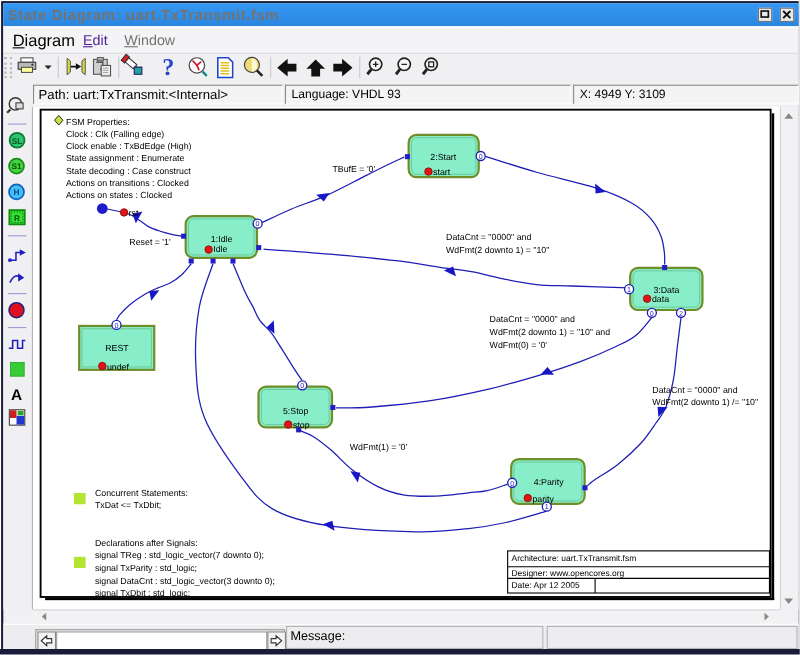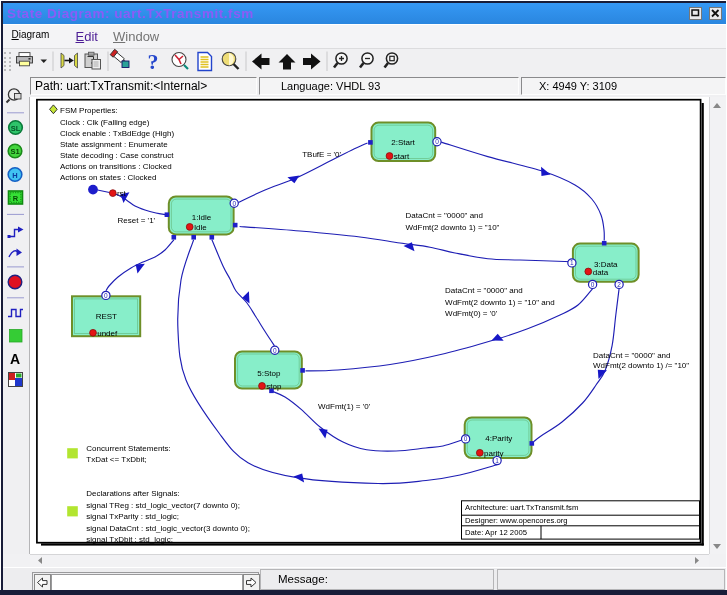--- a/index.html
+++ b/index.html
@@ -6,33 +6,33 @@
 .a{position:absolute}
 </style></head>
 <body>
 <div class="a" style="left:0;top:0;width:727px;height:595px;background:#fff"></div>
 
 <div class="a" style="left:1px;top:1px;width:725px;height:593px;background:#181c38"></div>
 <div class="a" style="left:2.5px;top:3px;width:723px;height:587.5px;background:#f1f1f3"></div>
 <div class="a" style="left:726.5px;top:0;width:0.5px;height:595px;background:#999"></div>
 
 <div class="a" style="left:2.5px;top:3px;width:723px;height:20.5px;background:linear-gradient(#3598f4,#2a86df)"></div>
-<div class="a" style="left:7px;top:5px;width:500px;height:17px;color:#8b5cf6;font-size:13.5px;font-weight:bold;line-height:17px;letter-spacing:0.55px">State Diagram: uart.TxTransmit.fsm</div>
+<div class="a" style="left:7px;top:5px;width:500px;height:17px;color:#737373;font-size:13.5px;font-weight:bold;line-height:17px;letter-spacing:0.55px">State Diagram: uart.TxTransmit.fsm</div>
 <div class="a" style="left:688.5px;top:6.8px;width:11px;height:10.8px;background:#e9e9ec;border:1px solid #777"></div>
 <svg class="a" style="left:688.5px;top:6.8px" width="13" height="13">
     <rect x="3" y="3" width="6.5" height="5.5" fill="none" stroke="#111" stroke-width="1.5"></rect>
   </svg>
 <div class="a" style="left:709px;top:6.8px;width:10.5px;height:10.8px;background:#e9e9ec;border:1px solid #777"></div>
 <svg class="a" style="left:709px;top:6.8px" width="13" height="13">
     <path d="M3,3 L9.5,9.5 M9.5,3 L3,9.5" stroke="#111" stroke-width="1.8"></path>
   </svg>
 
 <div class="a" style="left:2.5px;top:23.5px;width:723px;height:24.5px;background:#f4f4f6"></div>
 <div class="a" style="left:2.5px;top:23.5px;width:723px;height:1.5px;background:#fff"></div>
-<div class="a" style="left:11.5px;top:29px;font-size:10px;color:#000"><span style="text-decoration:underline">D</span>iagram</div>
+<div class="a" style="left:11.5px;top:29px;font-size:15px;color:#000"><span style="text-decoration:underline">D</span>iagram</div>
 <div class="a" style="left:75.5px;top:29px;font-size:13px;color:#4c1d95"><span style="text-decoration:underline">E</span>dit</div>
 <div class="a" style="left:113px;top:29px;font-size:13px;color:#737373"><span style="text-decoration:underline">W</span>indow</div>
 
 <div class="a" style="left:2.5px;top:48px;width:723px;height:27px;background:#f0f0f2;border-top:1px solid #dcdcde"></div>
 <div class="a" style="left:4px;top:52px;width:3px;height:19px;border-left:2px dotted #b9b9bb;border-right:2px dotted #b9b9bb"></div>
 <svg class="a" style="left:0;top:48px" width="727" height="27" viewBox="0 0 727 27">
 
 <g>
 <rect x="19" y="4.6" width="11" height="4" fill="#fff" stroke="#444" stroke-width="0.9"></rect>
 <rect x="16.5" y="8.6" width="16" height="6.4" fill="#b9b9bb" stroke="#333" stroke-width="0.9"></rect>
@@ -102,22 +102,22 @@
 </g>
 <g>
 <circle cx="392" cy="10.5" r="5.6" fill="#f6f6f6" stroke="#222" stroke-width="1.5"></circle>
 <rect x="389.8" y="8.3" width="4.4" height="4.4" fill="none" stroke="#222" stroke-width="1.2"></rect>
 <line x1="388" y1="15" x2="384.5" y2="19.5" stroke="#222" stroke-width="2.6"></line>
 </g>
 </svg>
 
 <div class="a" style="left:2.5px;top:75px;width:723px;height:22px;background:#f0f0f2"></div>
 <div class="a" style="left:30px;top:76.5px;width:227px;height:18px;background:#f4f4f5;border-top:1px solid #8a8a8c;border-left:1px solid #8a8a8c;border-bottom:1px solid #fdfdfd;border-right:1px solid #fdfdfd;font-size:12px;line-height:17.5px;padding-left:4px;box-sizing:border-box">Path: uart:TxTransmit:&lt;Internal&gt;</div>
-<div class="a" style="left:259px;top:76.5px;width:260px;height:18px;background:#f4f4f5;border-top:1px solid #8a8a8c;border-left:1px solid #8a8a8c;border-bottom:1px solid #fdfdfd;border-right:1px solid #fdfdfd;font-size:11px;line-height:17.5px;padding-left:21px;box-sizing:border-box">Language: VHDL 93</div>
-<div class="a" style="left:521px;top:76.5px;width:204.5px;height:18px;background:#f4f4f5;border-top:1px solid #8a8a8c;border-left:1px solid #8a8a8c;border-bottom:1px solid #fdfdfd;border-right:1px solid #fdfdfd;font-size:11px;line-height:17.5px;padding-left:17px;box-sizing:border-box">X: 4949 Y: 3109</div>
+<div class="a" style="left:259px;top:76.5px;width:260px;height:18px;background:#f4f4f5;border-top:1px solid #8a8a8c;border-left:1px solid #8a8a8c;border-bottom:1px solid #fdfdfd;border-right:1px solid #fdfdfd;font-size:11px;line-height:17.5px;padding-left:5px;box-sizing:border-box">Language: VHDL 93</div>
+<div class="a" style="left:521px;top:76.5px;width:204.5px;height:18px;background:#f4f4f5;border-top:1px solid #8a8a8c;border-left:1px solid #8a8a8c;border-bottom:1px solid #fdfdfd;border-right:1px solid #fdfdfd;font-size:11px;line-height:17.5px;padding-left:5px;box-sizing:border-box">X: 4949 Y: 3109</div>
 
 <div class="a" style="left:30px;top:97px;width:679px;height:457px;background:#fff"></div>
 
 <div class="a" style="left:2.5px;top:97px;width:27.5px;height:457px;background:#f0f0f2;border-right:1px solid #b5b5b7;box-sizing:border-box"></div>
 
 <svg class="a" style="left:0;top:0" width="30" height="595" viewBox="0 0 30 595">
 
 <g>
 <circle cx="14" cy="94.5" r="5.6" fill="#f0f0f0" stroke="#333" stroke-width="1.3"></circle>
 <line x1="9.5" y1="99.5" x2="6.5" y2="102.5" stroke="#333" stroke-width="2"></line>
@@ -339,16 +339,16 @@
 <div class="a" style="left:31.5px;top:571.5px;width:227px;height:21px;background:#ededef;border:1px solid #9a9a9c;box-sizing:border-box"></div>
 <div class="a" style="left:33.5px;top:574px;width:17px;height:17px;background:#f2f2f2;border:1px solid #888;box-sizing:border-box"></div>
 <svg class="a" style="left:33.5px;top:574px" width="17" height="17">
     <polygon points="3.5,8.5 8.5,4 8.5,6.6 13,6.6 13,10.4 8.5,10.4 8.5,13" fill="#fff" stroke="#333" stroke-width="1"></polygon>
   </svg>
 <div class="a" style="left:50.5px;top:573.5px;width:192px;height:18px;background:#fff;border:1px solid #9a9a9c;box-sizing:border-box"></div>
 <div class="a" style="left:242.5px;top:574px;width:17px;height:17px;background:#f2f2f2;border:1px solid #888;box-sizing:border-box"></div>
 <svg class="a" style="left:242.5px;top:574px" width="17" height="17">
     <polygon points="13,8.5 8,4 8,6.6 3.5,6.6 3.5,10.4 8,10.4 8,13" fill="#fff" stroke="#333" stroke-width="1"></polygon>
   </svg>
-<div class="a" style="left:260px;top:568.5px;width:234px;height:21.5px;background:#ededef;border:1px solid #b5b5b7;box-sizing:border-box;font-size:11.5px;line-height:19px;padding-left:17px">Message:</div>
+<div class="a" style="left:260px;top:568.5px;width:234px;height:21.5px;background:#ededef;border:1px solid #b5b5b7;box-sizing:border-box;font-size:11.5px;line-height:19px;padding-left:3px">Message:</div>
 <div class="a" style="left:496.5px;top:568.5px;width:228px;height:21.5px;background:#ededef;border:1px solid #b5b5b7;box-sizing:border-box"></div>
 
 <div class="a" style="left:0;top:590px;width:727px;height:5px;background:#181c38"></div>
 
 </body></html>

